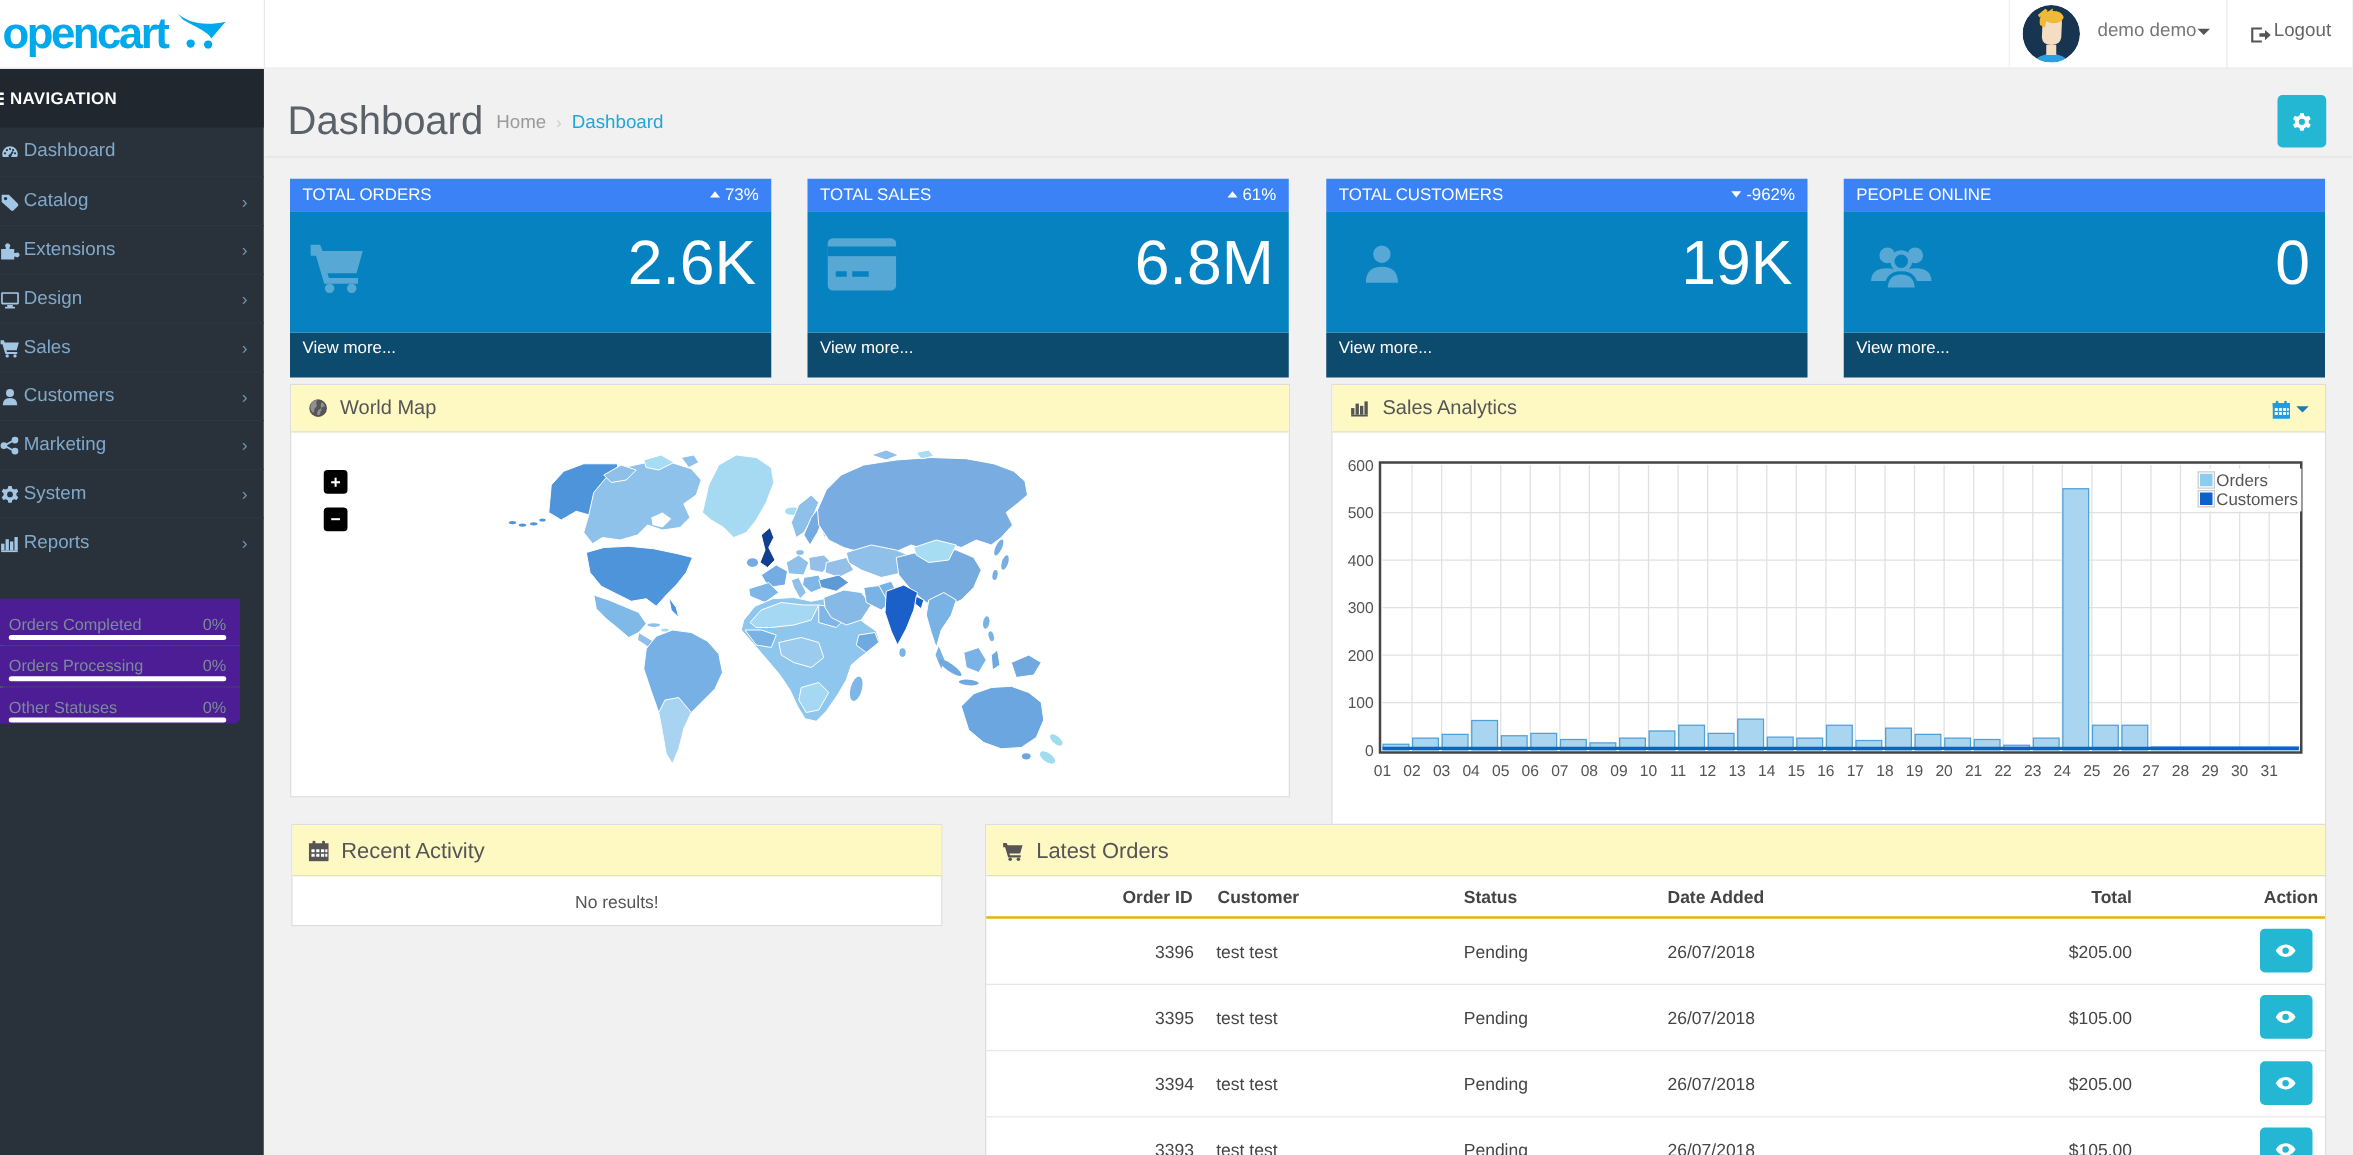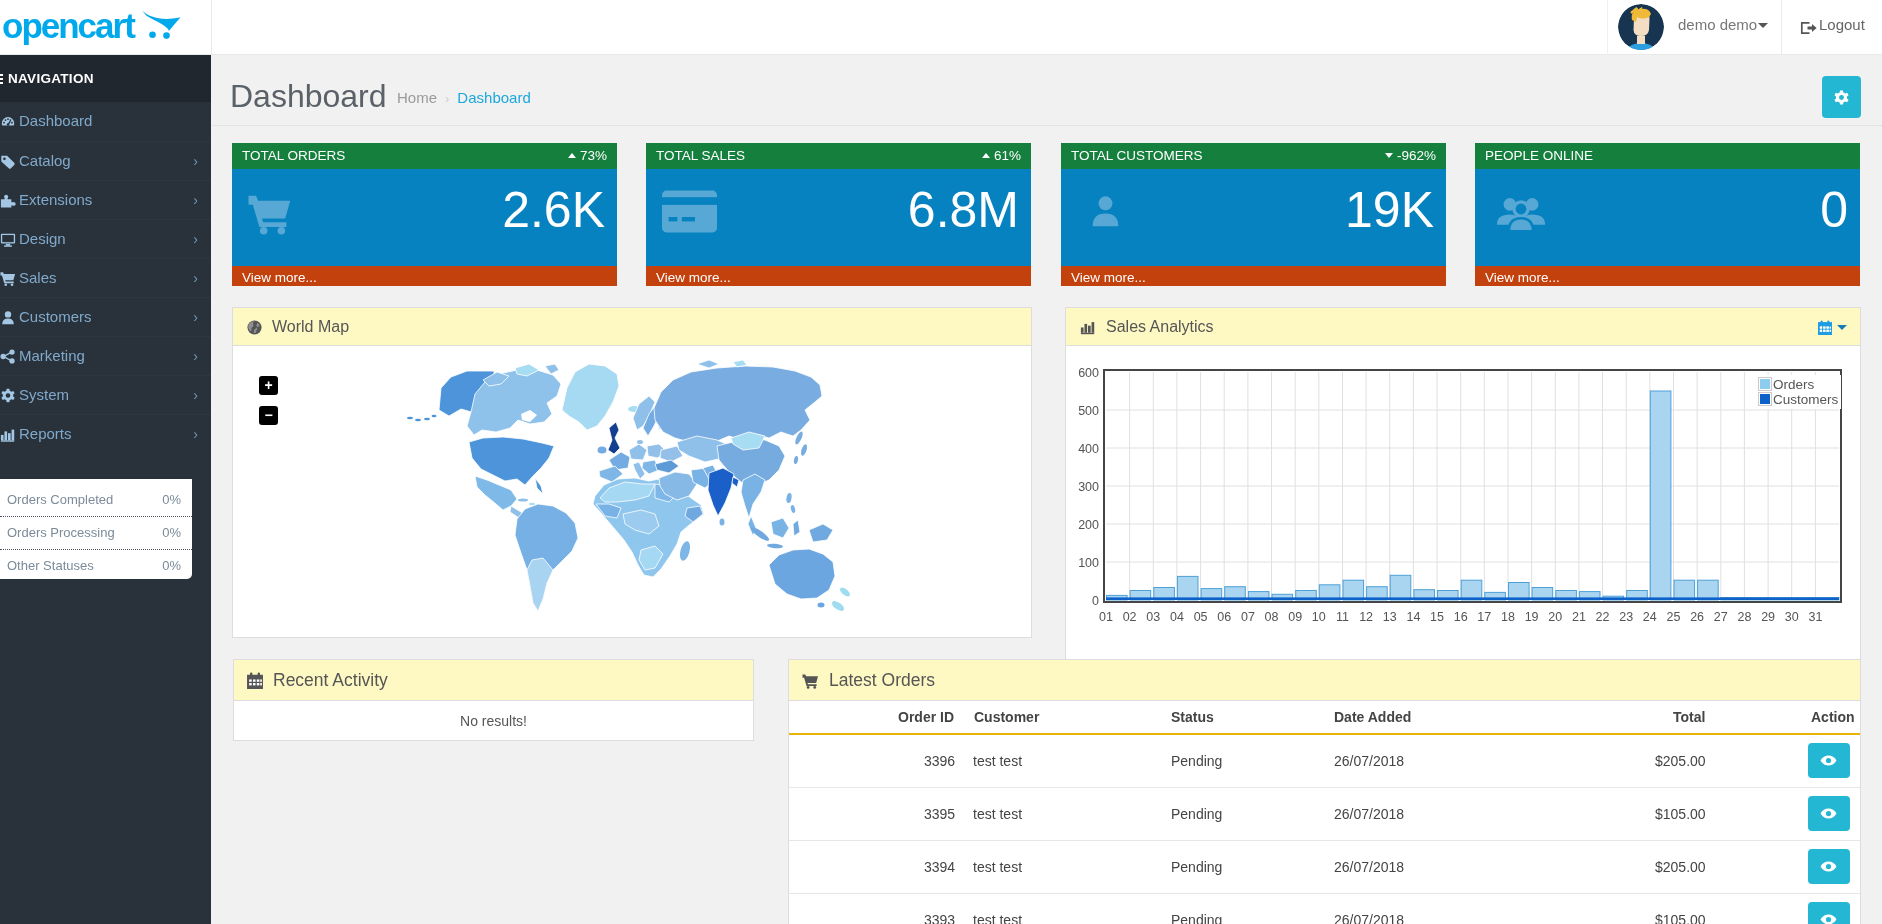--- a/index.html
+++ b/index.html
@@ -18,41 +18,41 @@
 
 
 #sidebar { position:absolute; left:0; top:55px; width:211px; height:869px; background:#29323a; }
 #navhead { height:47px; background:#20272e; color:#fff; font-size:13.5px; font-weight:bold; line-height:47px; padding-left:8px; letter-spacing:0.3px; position:relative; overflow:hidden; }
 #navhead .burger { position:absolute; left:-7px; top:17px; }
 #navhead .burger i { display:block; width:10px; height:2px; background:#fff; margin:2px 0; }
 .navitem { position:relative; height:39px; line-height:38px; font-size:15px; color:#80a9cb; border-top:1px solid #2e3740; }
 .navitem .ntxt { position:absolute; left:19px; top:0; }
 .navitem .nicon { position:absolute; left:0px; top:11px; width:16px; height:17px; }
 .navitem .chev { position:absolute; right:13px; top:0px; color:#7197b6; font-size:14px; }
-#navstats { position:absolute; left:0; top:424px; width:192px; background:#ffffff; border-radius:0 0 5px 0; padding:13px 11px 1px 7px; }
+#navstats { position:absolute; left:0; top:424px; width:192px; background:#4c1d95; border-radius:0 0 5px 0; padding:13px 11px 1px 7px; }
 .statlbl { display:flex; justify-content:space-between; font-size:13px; color:#7b8b99; margin-bottom:1px; height:15px; }
 .statbar { height:4px; background:#ffffff; border-radius:2px; }
 .statsep { border-bottom:1px dotted #49535d; margin:4px -11px 8px -7px; }
 
 
 #pgtitle { position:absolute; left:230px; top:78px; font-size:32px; color:#5b6168; }
 #crumb { position:absolute; left:397px; top:89px; font-size:15px; color:#9a9a9a; }
 #crumb a { color:#1ca8dd; text-decoration:none; }
 #crumb .sep { color:#ccc; margin:0 8px; font-size:13px; }
 #gearbtn { position:absolute; left:1822px; top:76px; width:39px; height:42px; background:#23b7d4; border-radius:4px; }
 #gearbtn svg { position:absolute; left:11px; top:13px; }
 
 
 .tile { position:absolute; top:143px; width:385px; height:147px; color:#fff; }
-.tile .th { height:26px; background:#15803d; font-size:13.5px; line-height:26px; padding:0 10px; position:relative; }
+.tile .th { height:26px; background:#3b82f6; font-size:13.5px; line-height:26px; padding:0 10px; position:relative; }
 .tile .th .pct { position:absolute; right:10px; top:0; font-size:13.5px; }
 .tile .tb { height:97px; background:#0682c0; position:relative; }
 .tile .tb .bignum { position:absolute; right:12px; top:12px; font-size:50px; }
 .tile .tb .ticon { position:absolute; left:28px; top:25px; }
-.tile .tf { height:20px; background:#c2410c; font-size:13.5px; line-height:23px; padding:0 10px; }
+.tile .tf { height:36px; background:#0c4a6e; font-size:13.5px; line-height:23px; padding:0 10px; }
 .caret-up { display:inline-block; width:0; height:0; border-left:4px solid transparent; border-right:4px solid transparent; border-bottom:5px solid #fff; margin-right:4px; vertical-align:2px; }
 .caret-dn { display:inline-block; width:0; height:0; border-left:4px solid transparent; border-right:4px solid transparent; border-top:5px solid #fff; margin-right:4px; vertical-align:2px; }
 
 
 .panel { position:absolute; background:#fff; border:1px solid #ddd; }
 .panel .ph { height:38px; background:#fef9c3; border-bottom:1px solid #ddd; font-size:16px; color:#555; line-height:37px; padding-left:14px; position:relative; }
 .panel .ph .hicon { margin-right:10px; position:relative; top:3px; }
 
 
 #pmap { left:232px; top:307px; width:800px; height:331px; }

